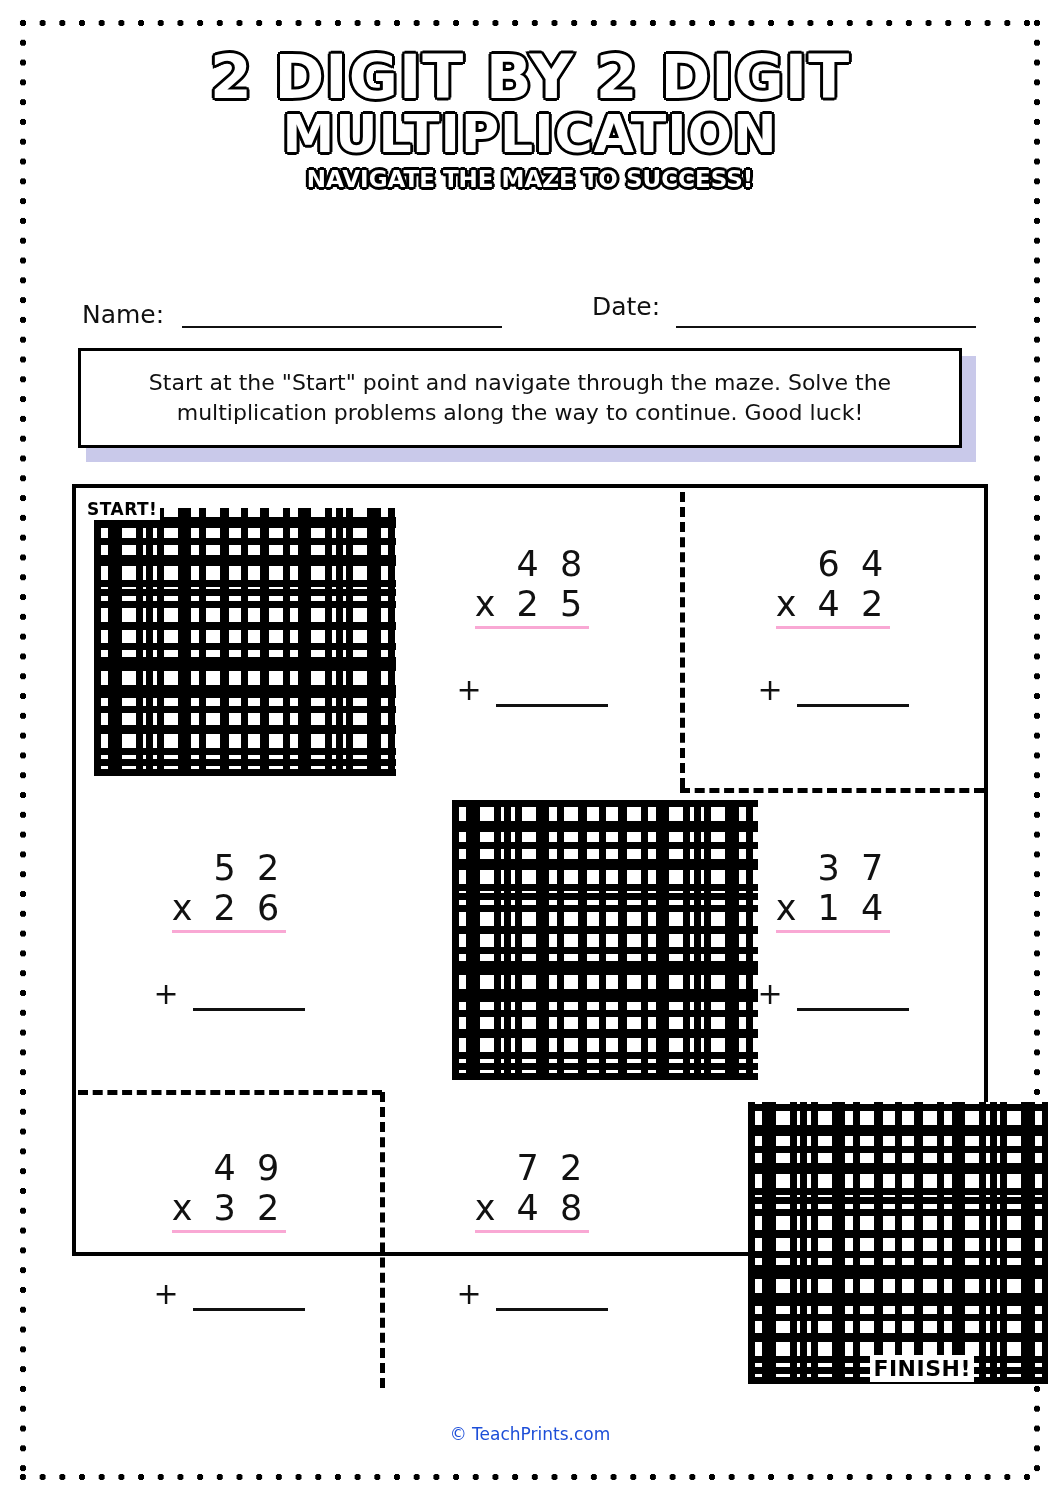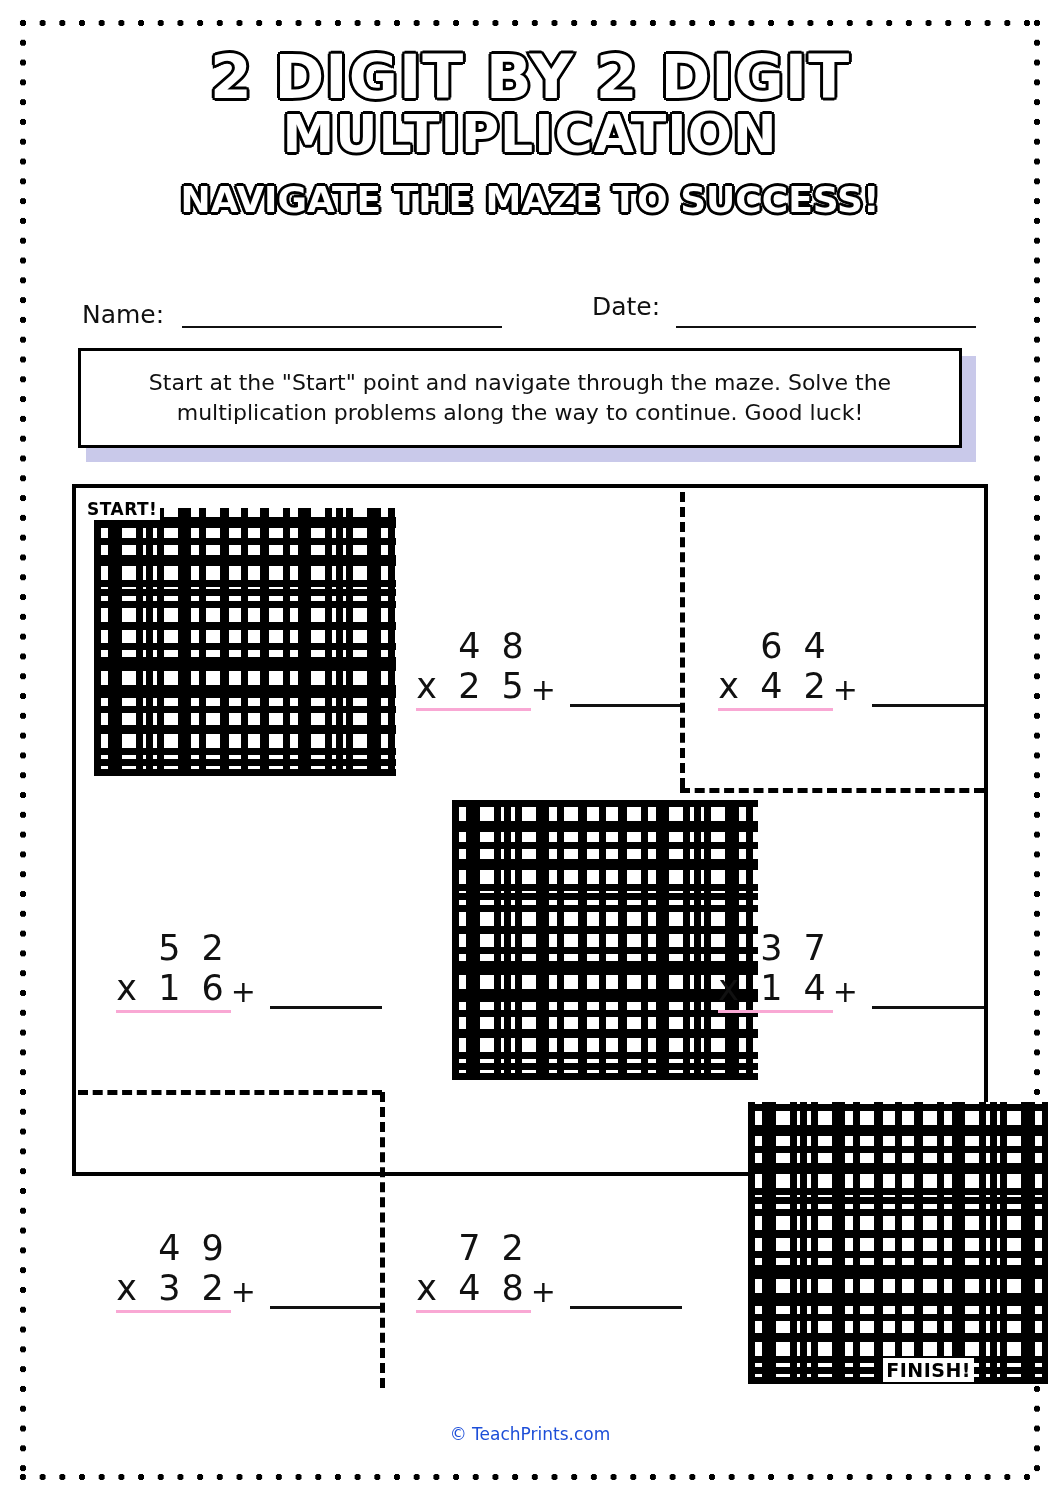--- a/index.html
+++ b/index.html
@@ -65,22 +65,22 @@
     paint-order: stroke fill;
     text-shadow:
        3px 0 0 #000,  -3px 0 0 #000,
        0 3px 0 #000,  0 -3px 0 #000,
        2px 2px 0 #000, -2px 2px 0 #000,
        2px -2px 0 #000, -2px -2px 0 #000;
   }
   .title-1 { font-size: 60px; }
   .title-2 { font-size: 52px; margin-top: 2px; }
   .title-3 {
-    font-size: 36px;
-    margin-top: 22px;
+    font-size: 23px;
+    margin-top: 8px;
     -webkit-text-stroke: 3px #000;
     letter-spacing: 0px;
   }
 
   
   .namedate {
     position: absolute;
     left: 78px;
     top: 288px;
     width: 900px;
@@ -131,21 +131,21 @@
     text-align: center;
     color: #111;
   }
 
   
   .grid-wrap {
     position: absolute;
     left: 72px;
     top: 484px;
     width: 916px;
-    height: 692px;
+    height: 772px;
     border: 4px solid #000;
     box-sizing: border-box;
     background: #fff;
   }
   .cell {
     position: absolute;
     box-sizing: border-box;
   }
   
   .c00 { left: 0;    top: 0;    width: 306px; height: 304px; }
@@ -180,38 +180,38 @@
     font-weight: bold;
     color: #000;
     background: #fff;
     padding: 1px 3px;
     letter-spacing: 0.5px;
     z-index: 4;
   }
   .maze-finish-label {
     position: absolute;
     right: 10px; bottom: 10px;
-    font-size: 19px;
+    font-size: 22px;
     font-weight: bold;
     color: #000;
     background: #fff;
     padding: 1px 3px;
     letter-spacing: 0.5px;
     z-index: 4;
   }
 
   
   .problem {
     position: absolute;
     left: 0; top: 0;
     width: 100%; height: 100%;
     display: flex;
-    flex-direction: row;
+    flex-direction: column;
     align-items: center;
-    justify-content: flex-end;
+    justify-content: flex-start;
     padding-top: 56px;
     box-sizing: border-box;
   }
   .prob-stack {
     display: inline-block;
     text-align: right;
     font-family: "DejaVu Sans", sans-serif;
     font-size: 35px;
     letter-spacing: 5px;
     color: #111;
@@ -325,21 +325,21 @@
         <span class="plus-sign">+</span>
         <span class="answer-line"></span>
       </div>
     </div>
   </div>
 
   <div class="cell c10">
     <div class="problem">
       <div class="prob-stack">
         <div class="prob-top">5 2</div>
-        <div class="prob-bottom">x 1 6</div>
+        <div class="prob-bottom">x 2 6</div>
       </div>
       <div class="prob-partials">
         <span class="plus-sign">+</span>
         <span class="answer-line"></span>
       </div>
     </div>
   </div>
 
   <div class="cell c11">
     <div class="maze-tile maze-b"></div>

